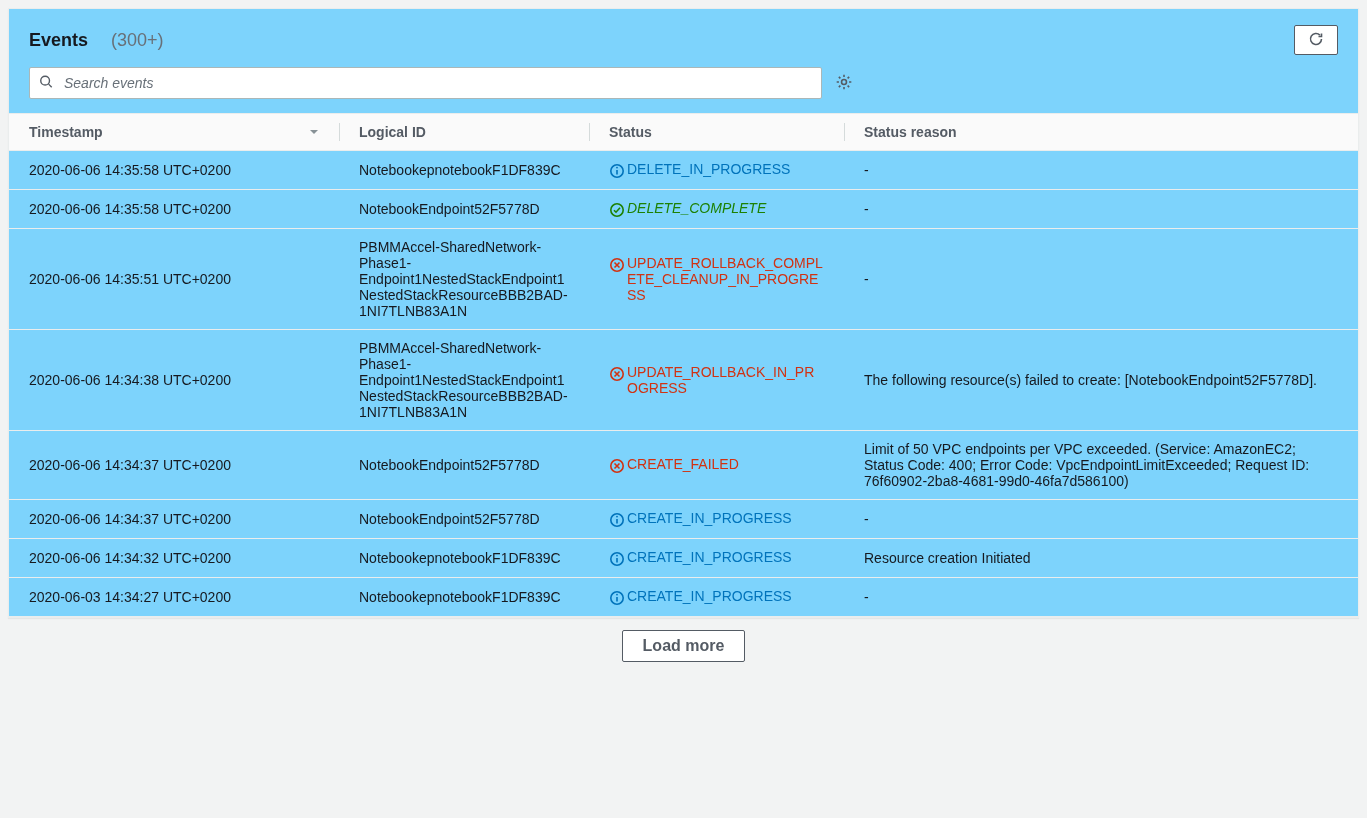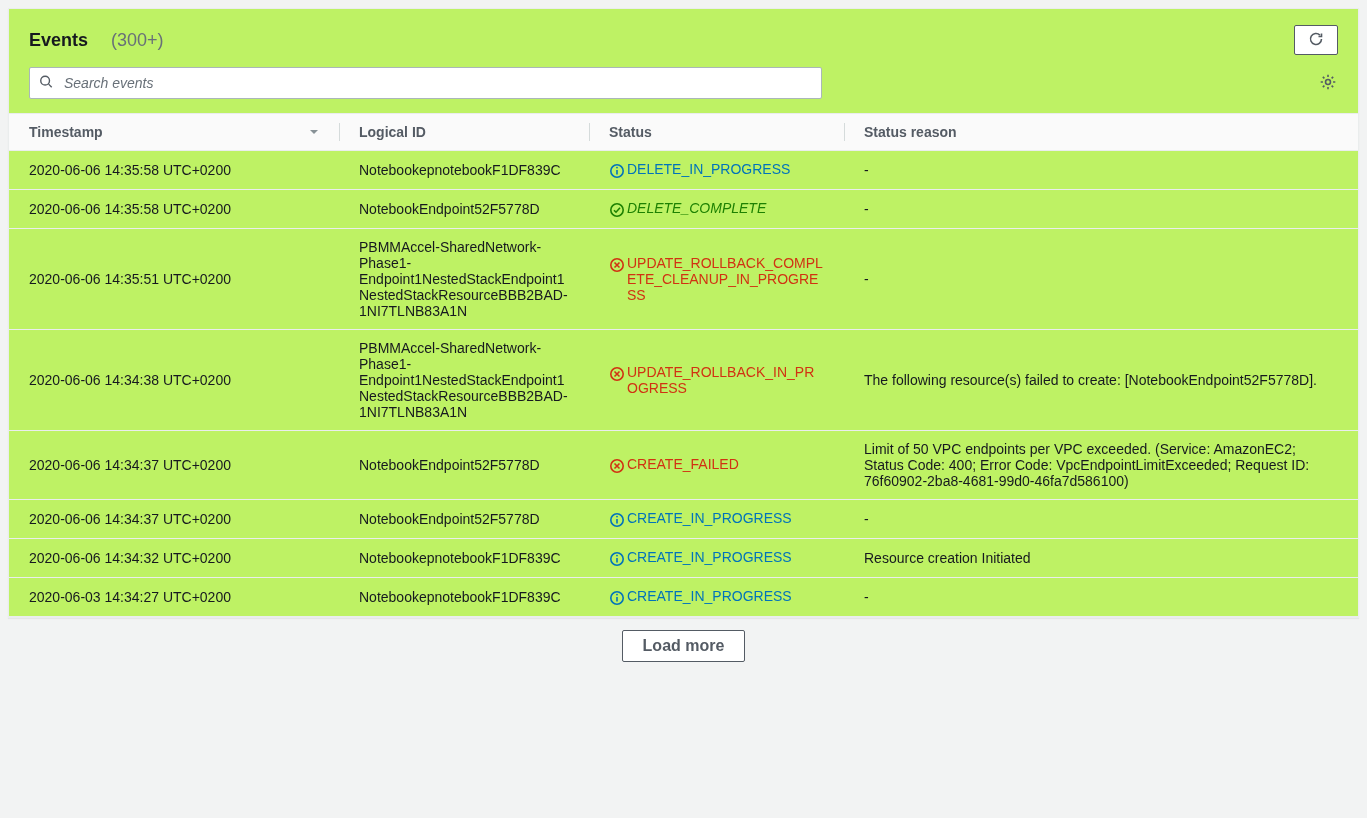--- a/index.html
+++ b/index.html
@@ -4,21 +4,21 @@
 <style>
   * { box-sizing: border-box; margin: 0; padding: 0; }
   body {
     font-family: "Amazon Ember", "Helvetica Neue", Helvetica, Arial, sans-serif;
     background: #f2f3f3;
     color: #16191f;
     font-size: 14px;
     padding: 8px;
   }
   .panel {
-    background: #bef264;
+    background: #7dd3fc;
     border: 1px solid #eaeded;
     box-shadow: 0 1px 1px rgba(0,0,0,0.05);
   }
   .panel-header {
     padding: 16px 20px 12px 20px;
     display: flex;
     align-items: center;
     justify-content: space-between;
   }
   .title-row { display: flex; align-items: center; gap: 6px; }
@@ -30,21 +30,21 @@
     background: #fff;
     border-radius: 2px;
     display: flex; align-items: center; justify-content: center;
     cursor: pointer;
   }
   .refresh-btn svg { width: 16px; height: 16px; }
   .search-row {
     padding: 0 20px 14px 20px;
     display: flex;
     align-items: center;
-    justify-content: space-between;
+    justify-content: flex-start;
     gap: 12px;
   }
   .search-wrap {
     position: relative;
     flex: 0 0 auto;
     width: 793px;
     max-width: 100%;
   }
   .search-input {
     width: 100%;

